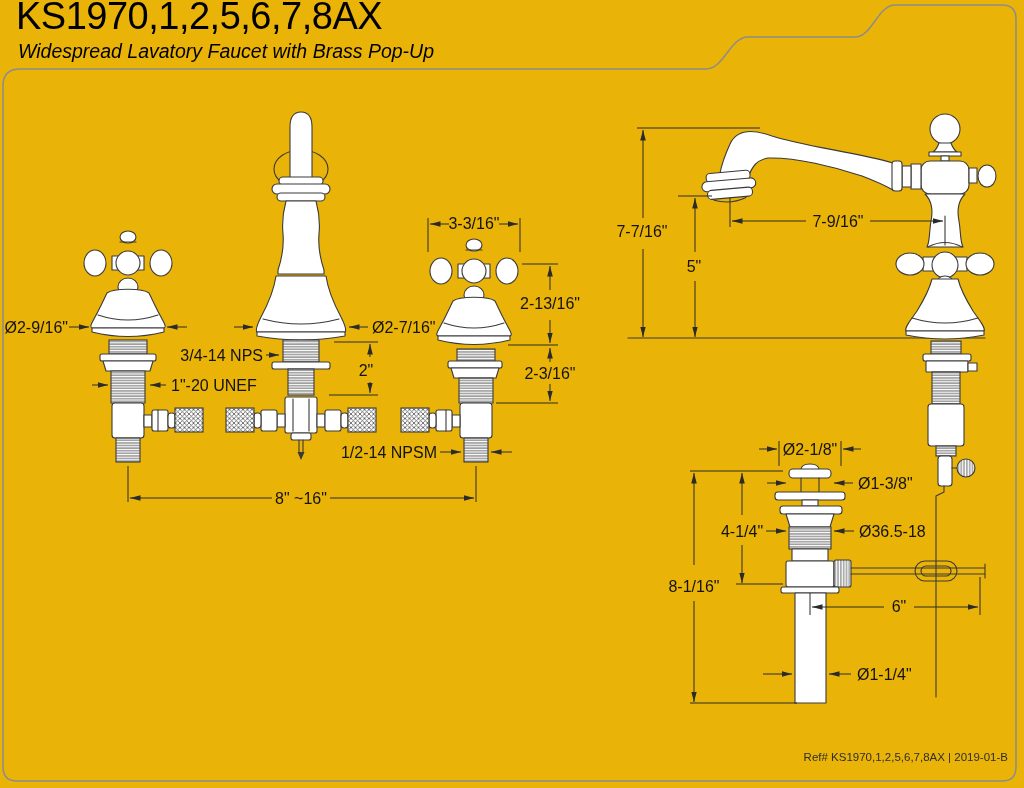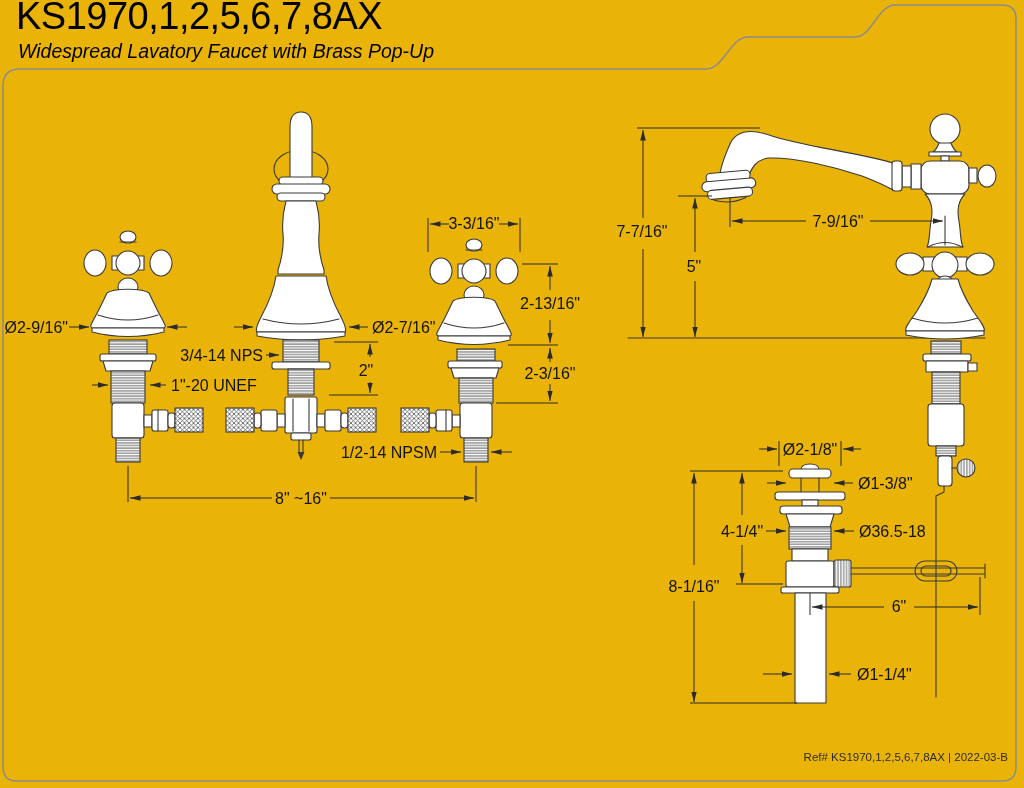--- a/index.html
+++ b/index.html
@@ -320,14 +320,14 @@
       </g>
 
       <g>
         <path class="d" d="M763,674 L792,674" marker-end="url(#ar)"></path>
         <path class="d" d="M851,674 L829,674" marker-end="url(#ar)"></path>
         <text class="t" x="857" y="680">Ø1-1/4"</text>
       </g>
     </g>
   </svg>
 
-  <div class="footer">Ref# KS1970,1,2,5,6,7,8AX | 2022-03-B</div>
+  <div class="footer">Ref# KS1970,1,2,5,6,7,8AX | 2019-01-B</div>
 </div>
 
 </body></html>

